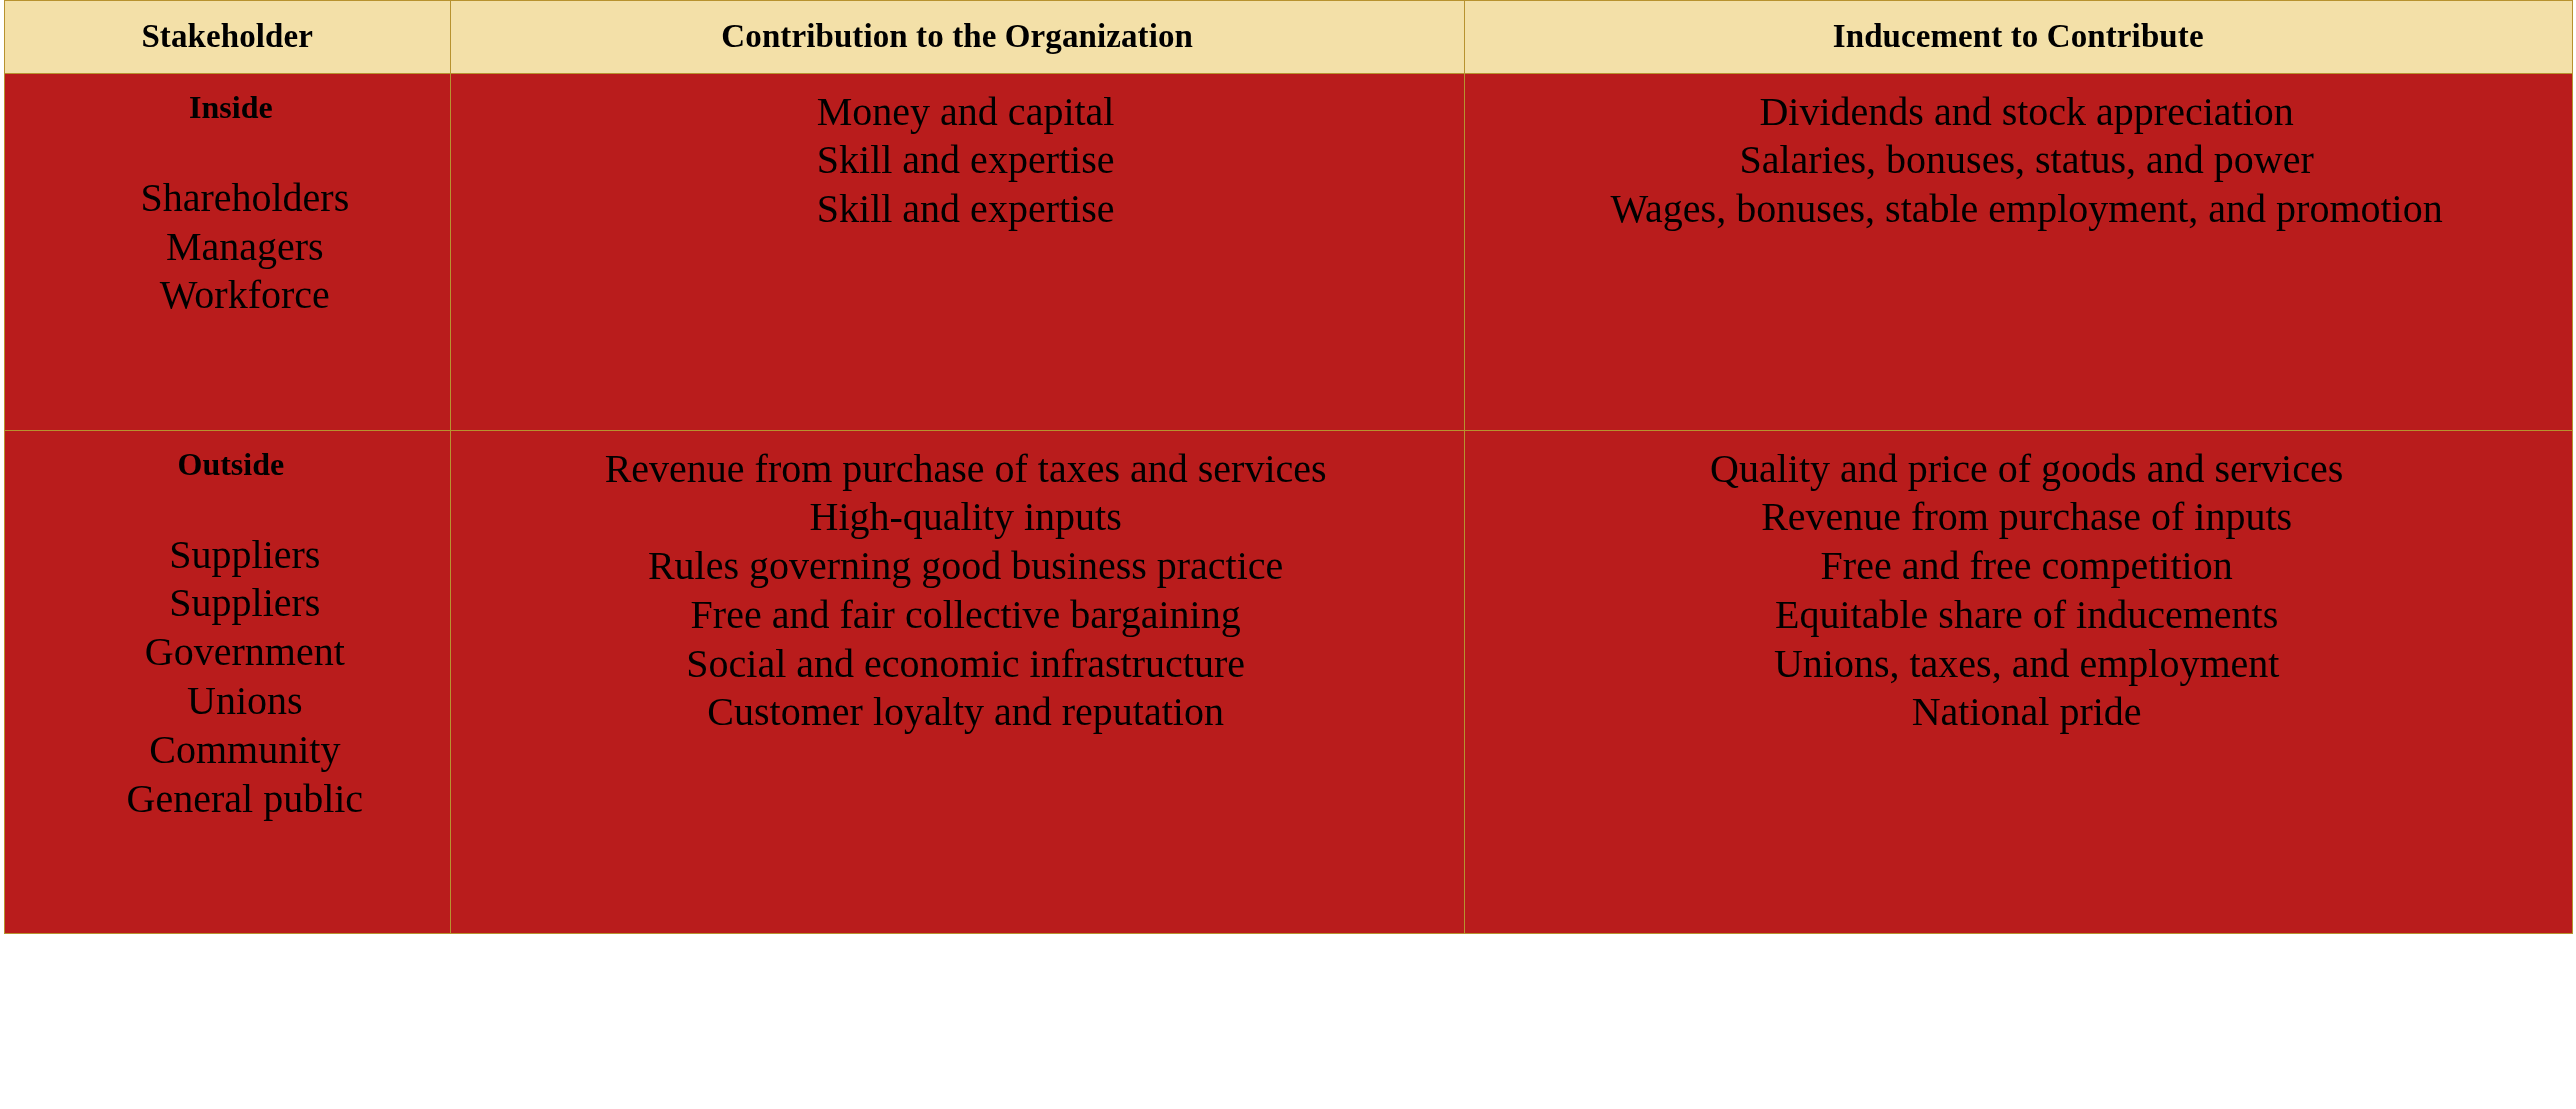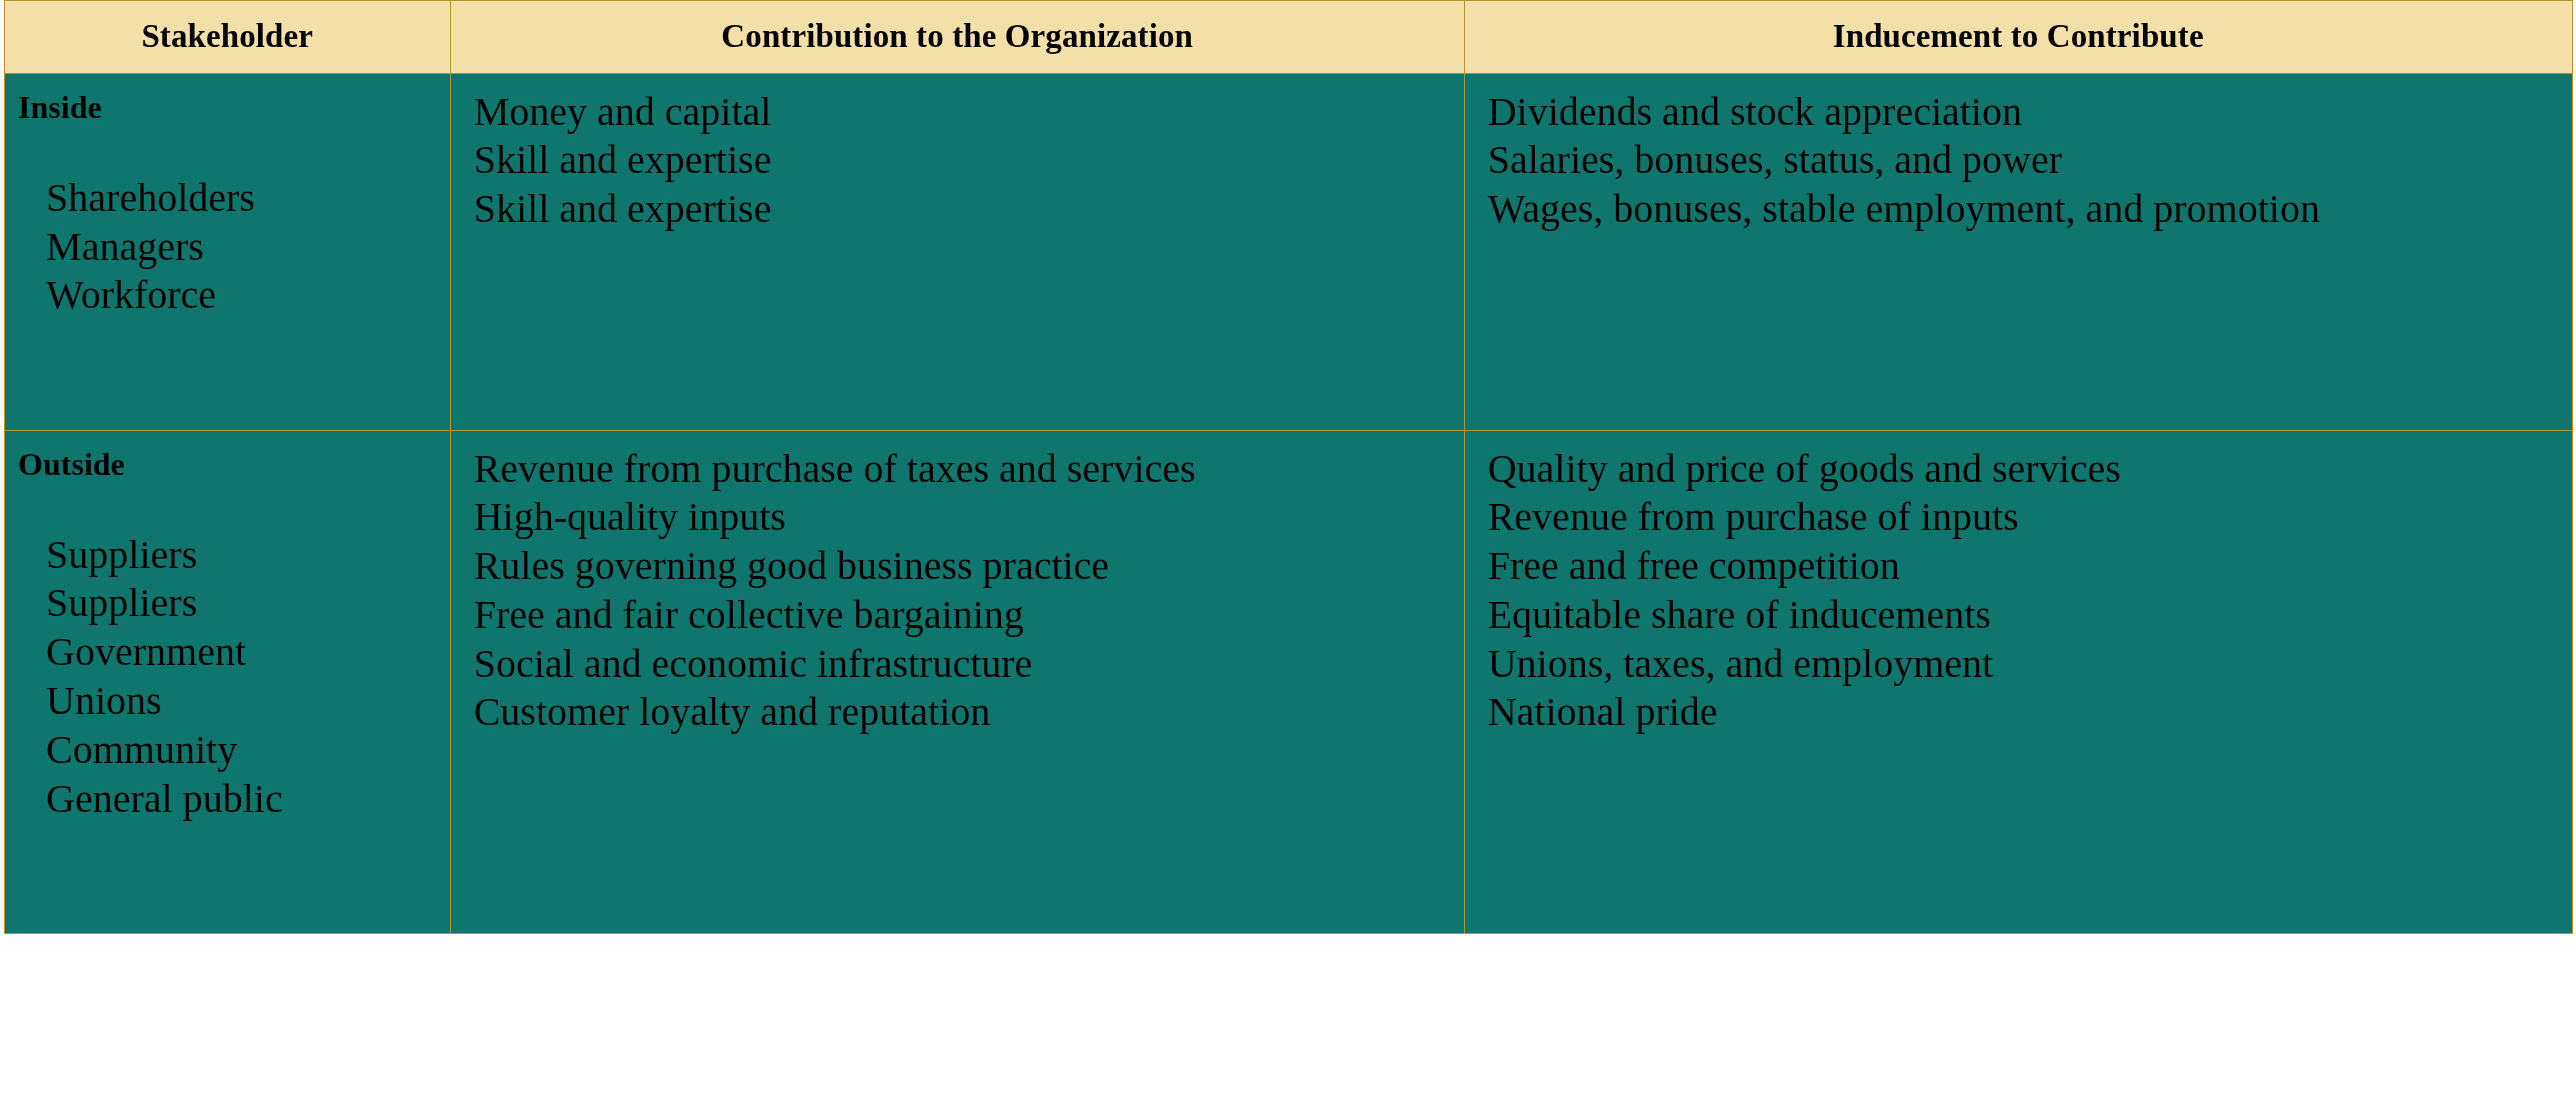--- a/index.html
+++ b/index.html
@@ -39,23 +39,24 @@
     font-weight: bold;
     font-size: 33px;
     text-align: center;
     padding: 17px 6.1px 18.3px 6.1px;
     letter-spacing: 0.1px;
   }
 
   tbody td {
     border: 1.8px solid #b7922f;
     vertical-align: top;
-    background: #0f766e;
+    background: #b91c1c;
     font-size: 32px;
     line-height: 1.19;
+    text-align: center;
   }
 
   td.cell-group {
     padding: 13.4px 6.1px 37px 13.4px;
   }
   td.cell-list {
     padding: 13.4px 6.1px 37px 23px;
   }
 
   .group-title {

